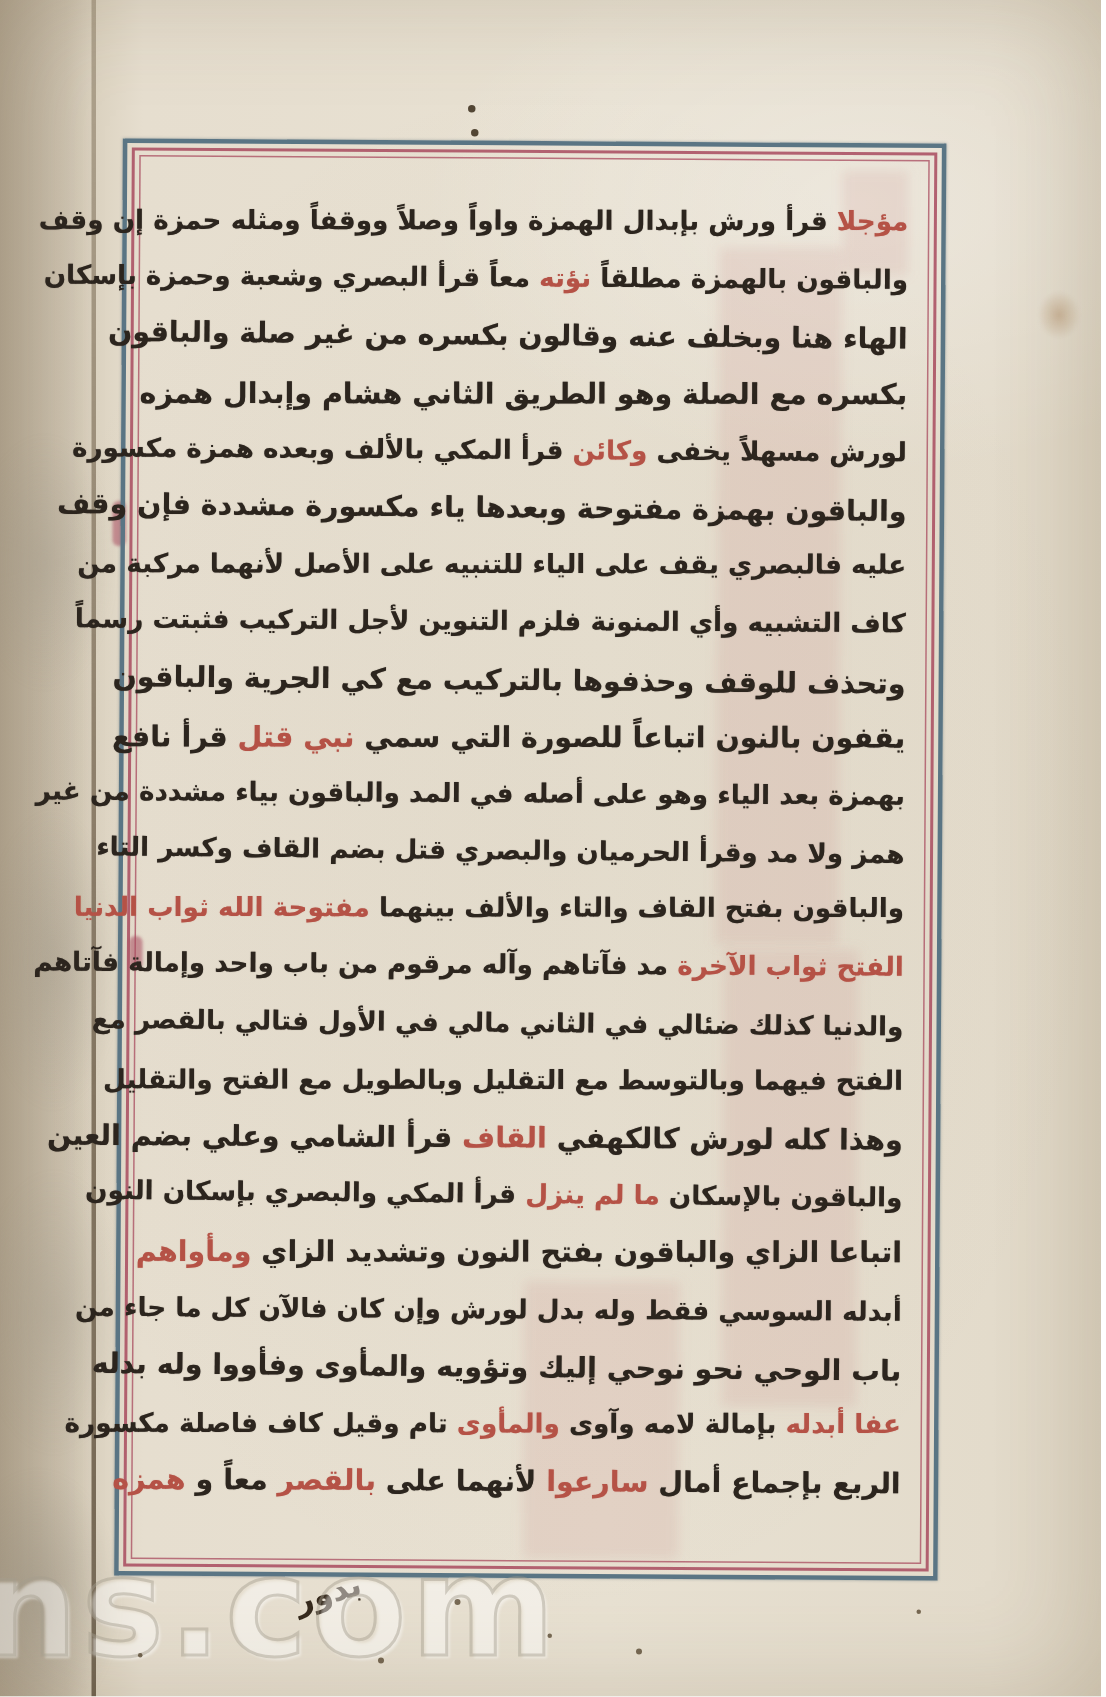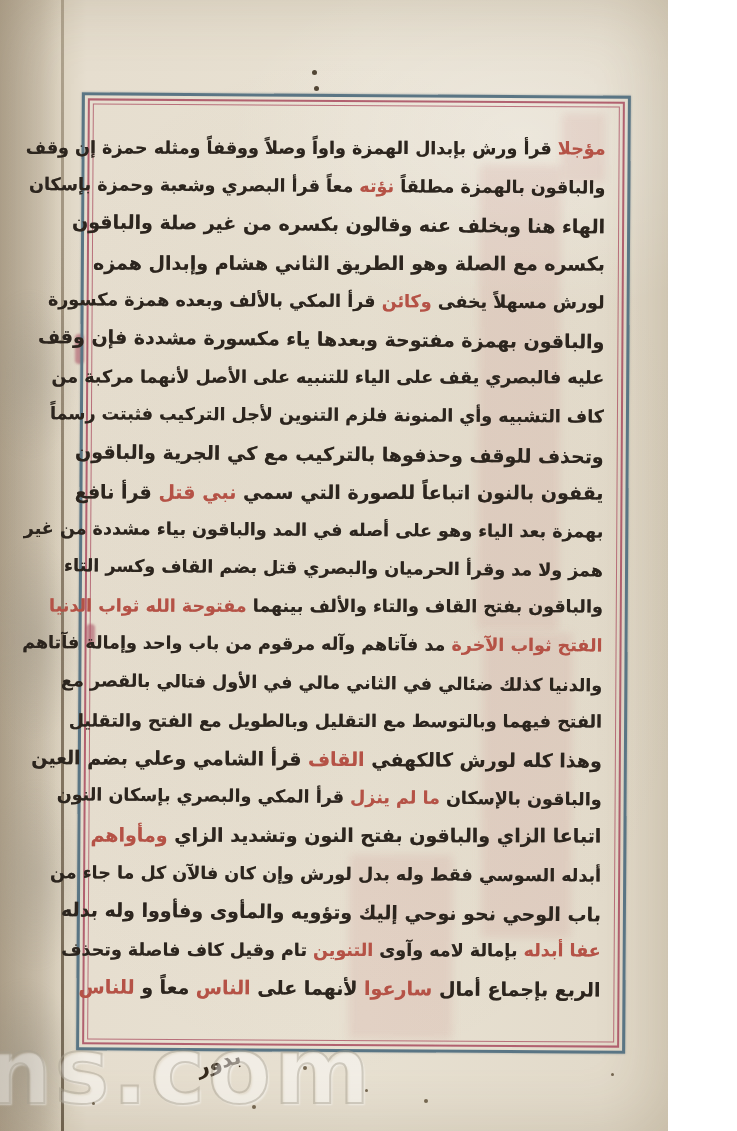--- a/index.html
+++ b/index.html
@@ -1,21 +1,21 @@
 <!DOCTYPE html>
 <html lang="ar" style="--paper: #e7dfd0; --frame-blue: #5a7584; --frame-red: #a84a5e; --ink: #2c251e; --rubric: #b55246;"><head>
 <meta charset="utf-8">
 <style>
   :root{
     --paper:#e7dfd0; --paper-dark:#d3c9b6; --frame-blue:#5a7584; --frame-red:#a84a5e;
     --ink:#2c251e; --rubric:#b55246; --stain:rgba(196,118,120,0.15);
   }
   html,body{margin:0;padding:0;}
   body{width:737px;height:1131px;overflow:hidden;font-family:"DejaVu Sans",sans-serif;}
-  .page{position:relative;width:668px;height:1131px;overflow:hidden;
+  .page{position:relative;width:734px;height:1131px;overflow:hidden;
     background:
       radial-gradient(ellipse 420px 260px at 78% 12%, rgba(255,255,255,0.30), transparent 70%),
       radial-gradient(ellipse 500px 700px at 50% 50%, rgba(125,105,75,0.05), transparent 75%),
       linear-gradient(90deg,#c9bfae 0,#d2c8b6 6%,#ddd4c2 9%,#e6decf 13%,#e8e1d2 55%,#e3dbcb 90%,#dcd3c1 100%);
     box-shadow:inset 0 0 70px rgba(110,90,60,0.22);
   }
   
   .gutter{position:absolute;left:0;top:0;width:62px;height:1131px;
     background:linear-gradient(90deg,rgba(120,100,70,0.28),rgba(120,100,70,0.10) 60%,transparent);}
   .crease{position:absolute;left:61px;top:0;width:3px;height:1131px;
@@ -105,22 +105,22 @@
             <div class="line long j2"><span class="">همز ولا مد وقرأ الحرميان والبصري قتل بضم القاف وكسر التاء</span></div>
             <div class="line long j1"><span class="">والباقون بفتح القاف والتاء والألف بينهما </span><span class="rubric">مفتوحة الله ثواب الدنيا</span></div>
             <div class="line long"><span class="rubric">الفتح ثواب الآخرة</span><span class=""> مد فآتاهم وآله مرقوم من باب واحد وإمالة فآتاهم</span></div>
             <div class="line long j2"><span class="">والدنيا كذلك ضئالي في الثاني مالي في الأول فتالي بالقصر مع</span></div>
             <div class="line long j1"><span class="">الفتح فيهما وبالتوسط مع التقليل وبالطويل مع الفتح والتقليل</span></div>
             <div class="line"><span class="">وهذا كله لورش كالكهفي </span><span class="rubric">القاف</span><span class=""> قرأ الشامي وعلي بضم العين</span></div>
             <div class="line long j2"><span class="">والباقون بالإسكان </span><span class="rubric">ما لم ينزل</span><span class=""> قرأ المكي والبصري بإسكان النون</span></div>
             <div class="line j1"><span class="">اتباعا الزاي والباقون بفتح النون وتشديد الزاي </span><span class="rubric">ومأواهم</span></div>
             <div class="line long"><span class="">أبدله السوسي فقط وله بدل لورش وإن كان فالآن كل ما جاء من</span></div>
             <div class="line j2"><span class="">باب الوحي نحو نوحي إليك وتؤويه والمأوى وفأووا وله بدله</span></div>
-            <div class="line long j1"><span class="rubric">عفا أبدله</span><span class=""> بإمالة لامه وآوى </span><span class="rubric">التنوين</span><span class=""> تام وقيل كاف فاصلة وتحذف</span></div>
-            <div class="line"><span class="">الربع بإجماع أمال </span><span class="rubric">سارعوا</span><span class=""> لأنهما على </span><span class="rubric">الناس</span><span class=""> معاً و </span><span class="rubric">للناس</span></div>
+            <div class="line long j1"><span class="rubric">عفا أبدله</span><span class=""> بإمالة لامه وآوى </span><span class="rubric">والمأوى</span><span class=""> تام وقيل كاف فاصلة مكسورة</span></div>
+            <div class="line"><span class="">الربع بإجماع أمال </span><span class="rubric">سارعوا</span><span class=""> لأنهما على </span><span class="rubric">بالقصر</span><span class=""> معاً و </span><span class="rubric">همزه</span></div>
           </div>
       </div>
     </div>
   </div>
 
   <div class="catchword">بدور</div>
   <div class="watermark">ns.com</div>
 
   <div class="speck k1"></div>
   <div class="speck k2"></div>

